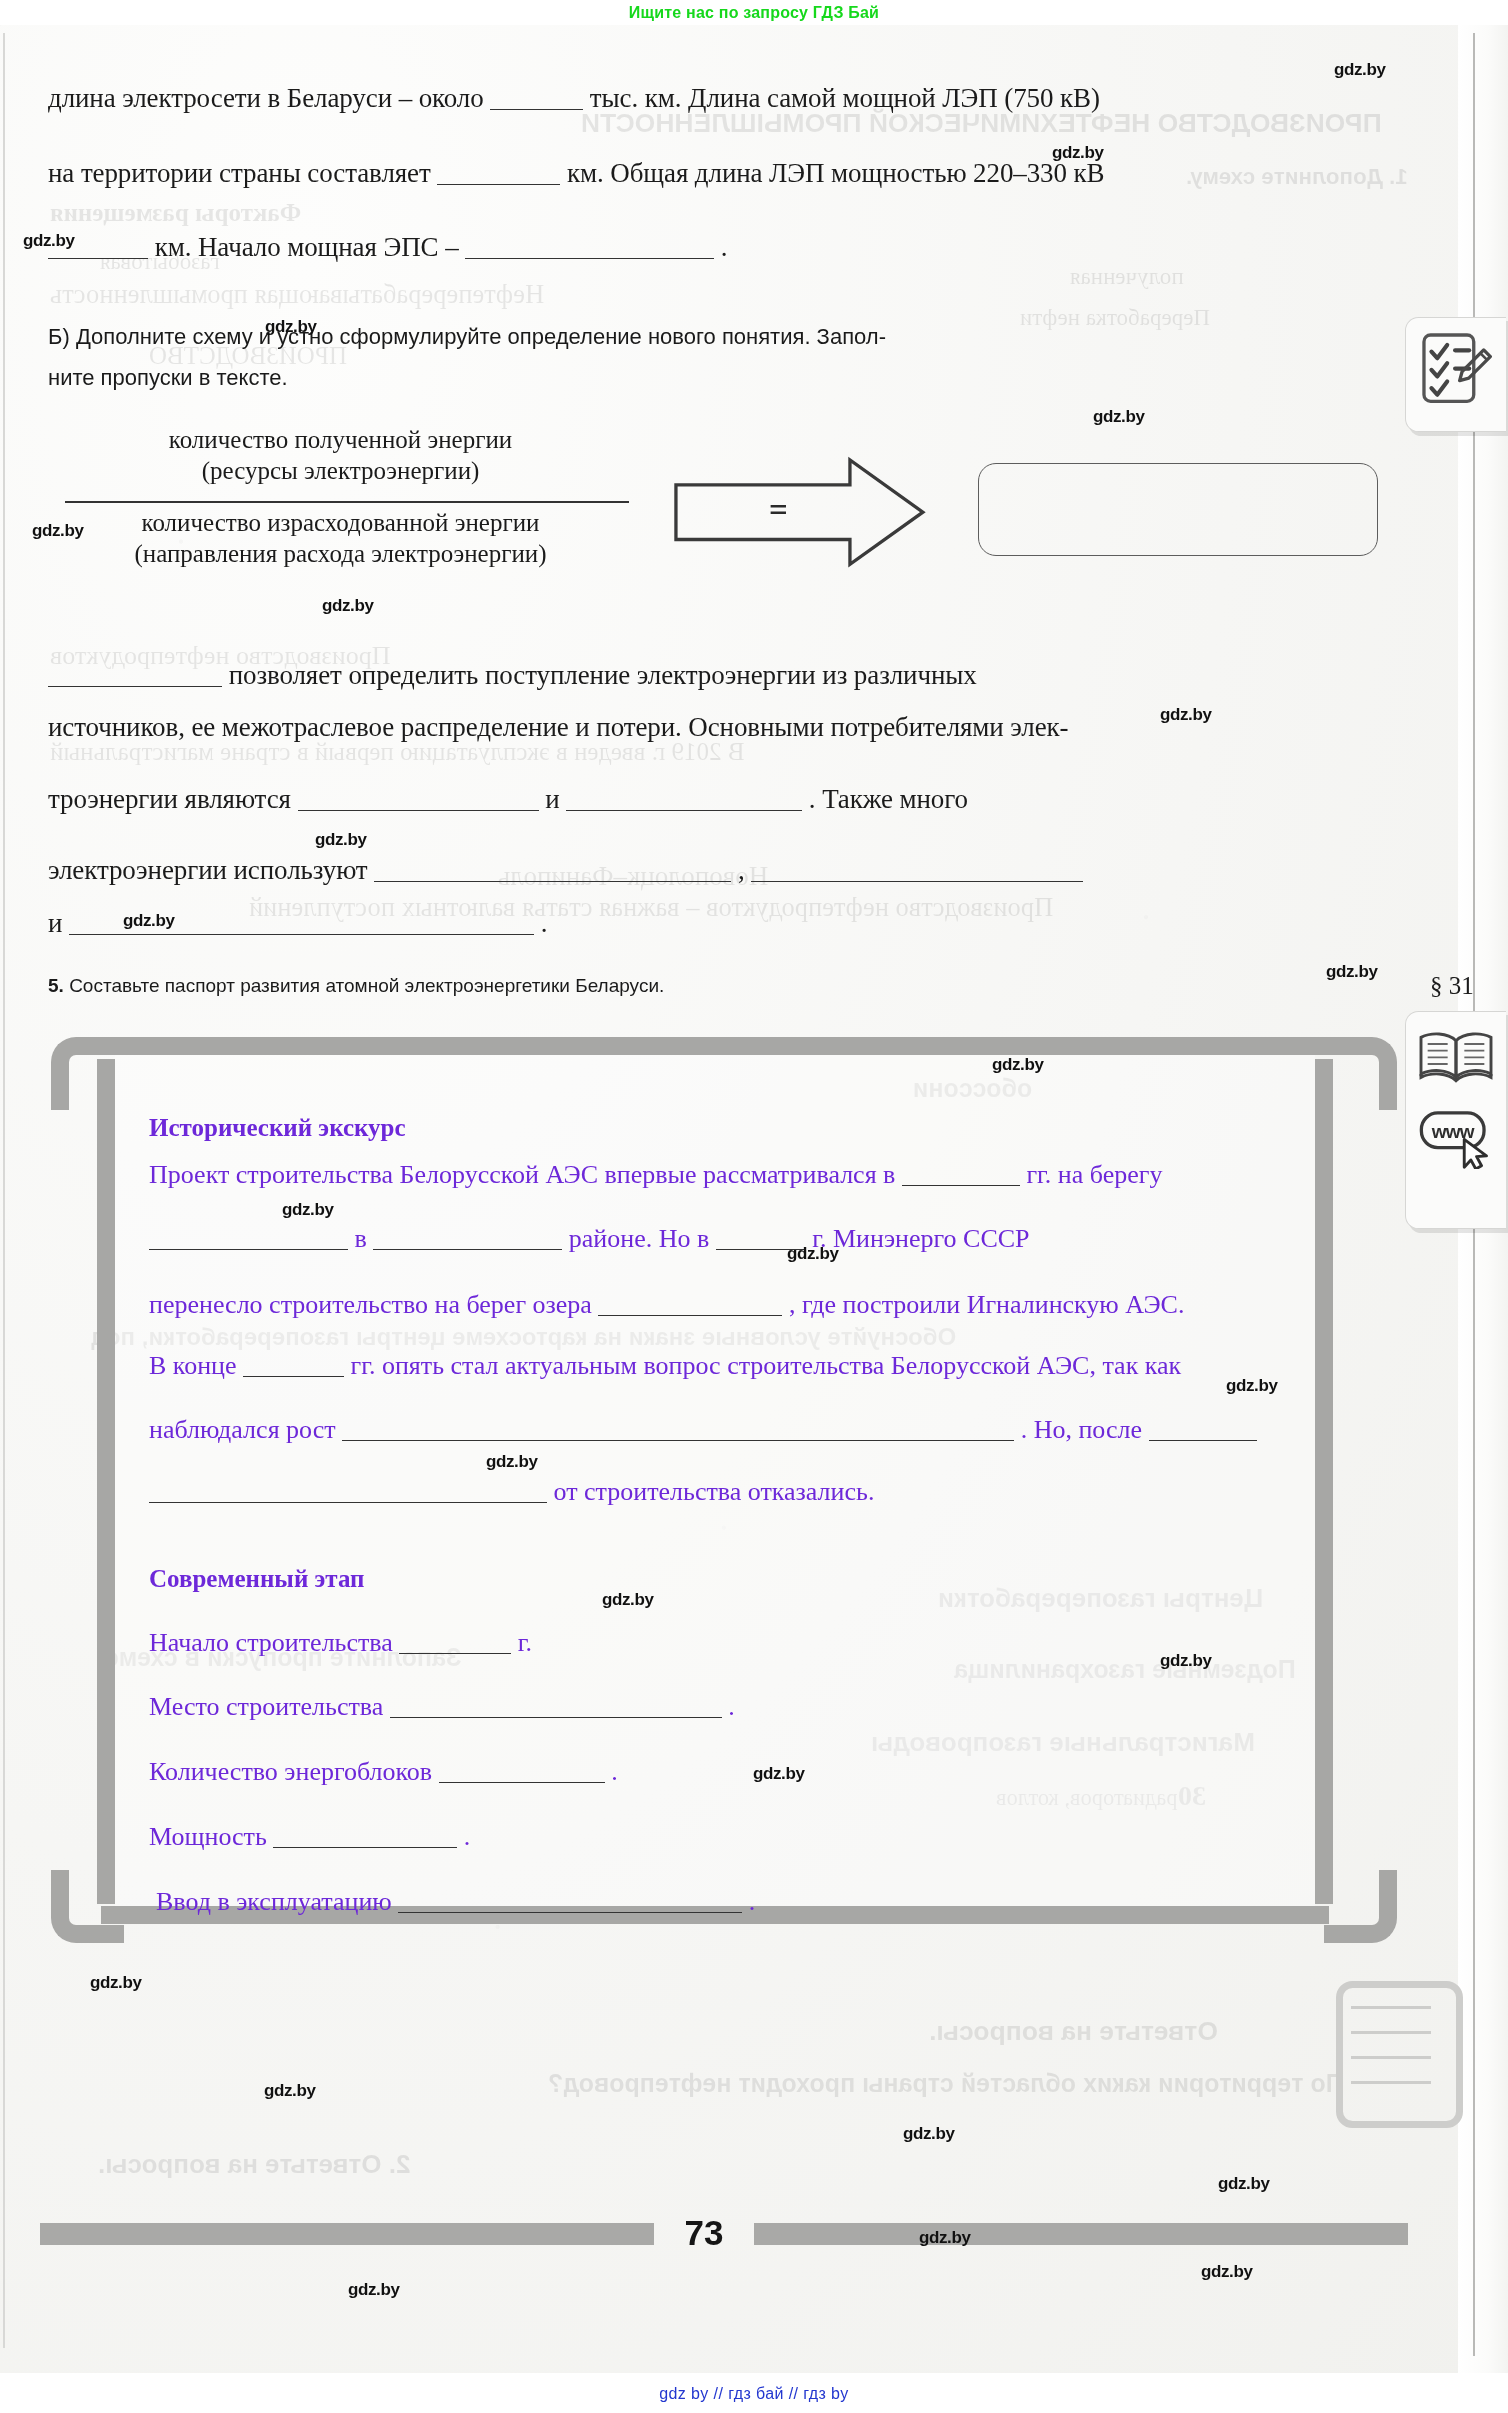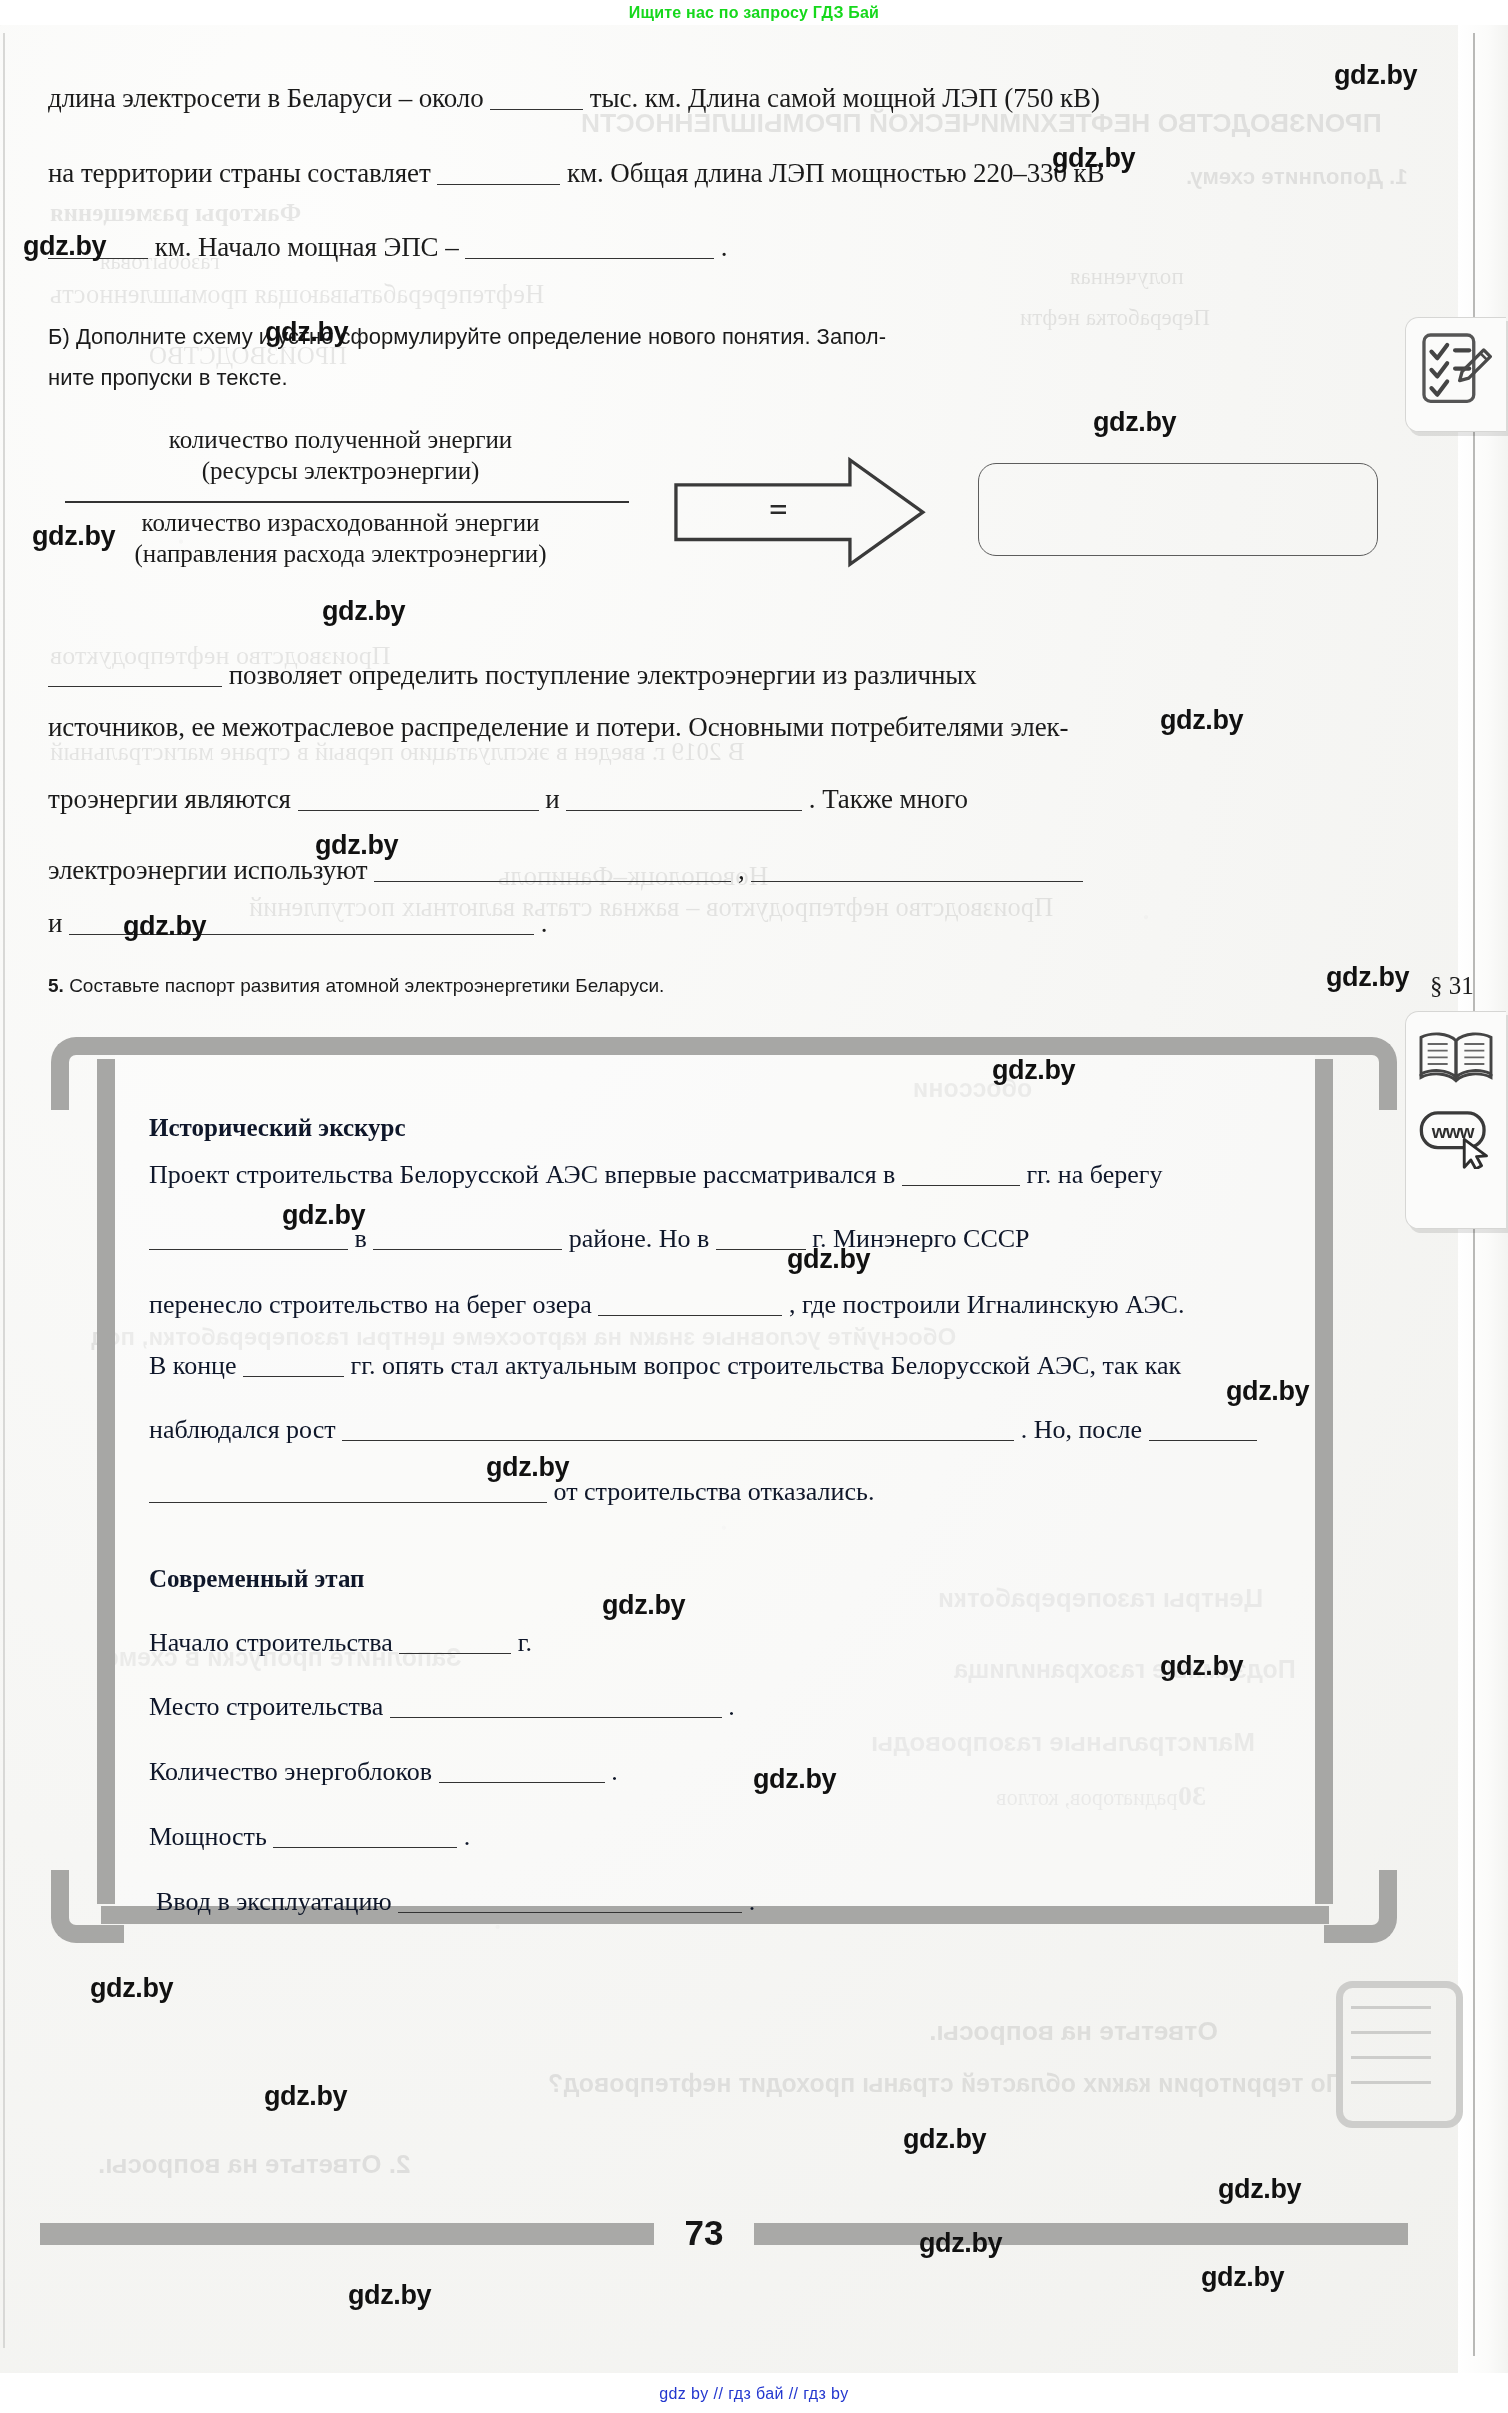--- a/index.html
+++ b/index.html
@@ -126,21 +126,21 @@
   #c-tl{left:0;top:0;border-top:18px solid #a7a7a5;border-left:18px solid #a7a7a5;border-top-left-radius:25px;}
   #c-tr{left:1273px;top:0;border-top:18px solid #a7a7a5;border-right:18px solid #a7a7a5;border-top-right-radius:25px;}
   #c-bl{left:0;top:833px;border-bottom:18px solid #a7a7a5;border-left:18px solid #a7a7a5;border-bottom-left-radius:25px;}
   #c-br{left:1273px;top:833px;border-bottom:18px solid #a7a7a5;border-right:18px solid #a7a7a5;border-bottom-right-radius:25px;}
   #frame-inner{
     position:absolute;left:64px;top:18px;width:1200px;height:851px;
     background:rgba(255,255,255,.35);
   }
   .box-line{
     position:absolute;
-    font-family:"Liberation Serif", serif;font-size:26px;color:#0f172a;white-space:nowrap;
+    font-family:"Liberation Serif", serif;font-size:26px;color:#6d28d9;white-space:nowrap;
   }
   .box-line.bold{font-weight:bold;font-size:25px;}
 
   
   .tab{
     position:absolute;
     background:#fbfbfa;
     border:1.7px solid #d6d6d4;
     border-right:none;
     border-radius:13.3px 0 0 13.3px;
@@ -178,21 +178,21 @@
     position:absolute;left:0;top:2374px;width:1508px;height:39px;
     display:flex;align-items:center;justify-content:center;
     font-family:"Liberation Sans", sans-serif;
     font-size:16px;color:#2337cf;letter-spacing:0.4px;
   }
 
   
   .wm{
     position:absolute;
     font-family:"Liberation Sans", sans-serif;
-    font-weight:bold;font-size:27px;color:#111;
+    font-weight:bold;font-size:17px;color:#111;
     letter-spacing:-0.4px;
     user-select:none;pointer-events:none;
     z-index:40;
   }
 </style>
 </head>
 <body>
 
 <div id="top-banner">
   <span>Ищите нас по запросу ГДЗ Бай</span>

